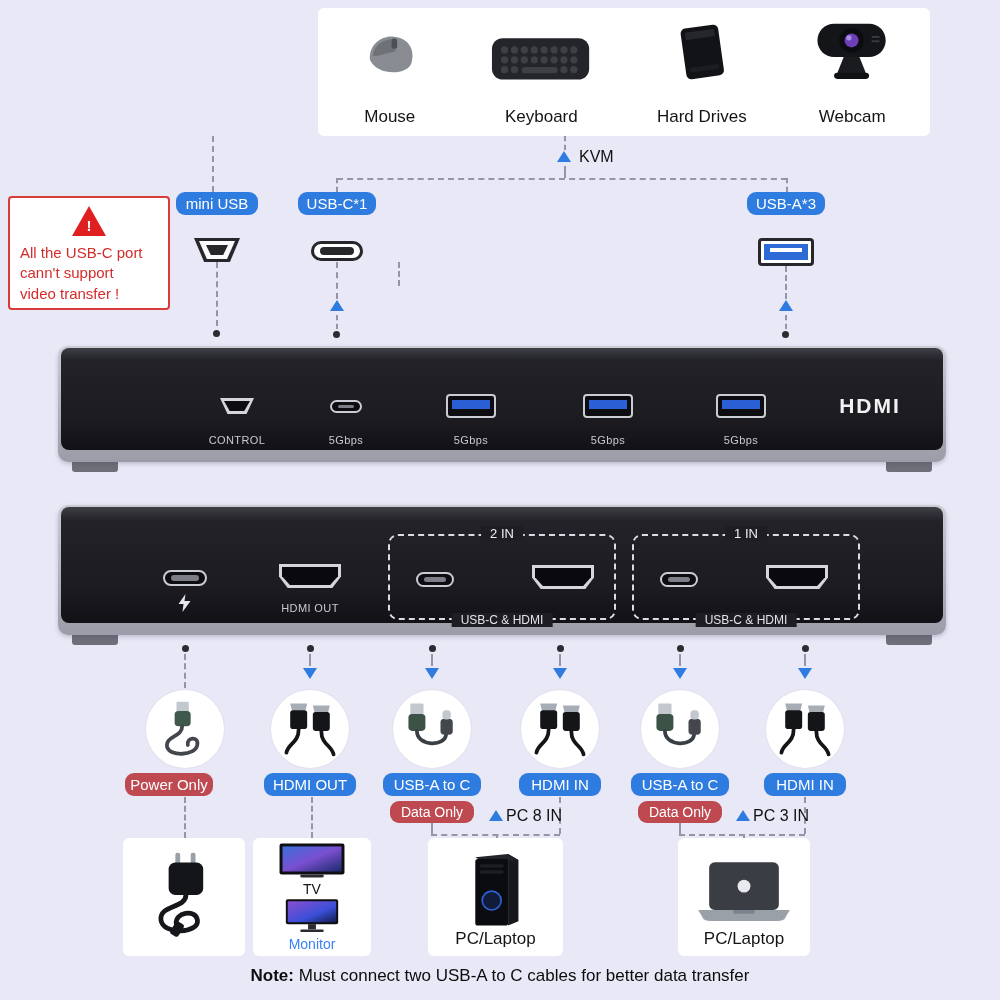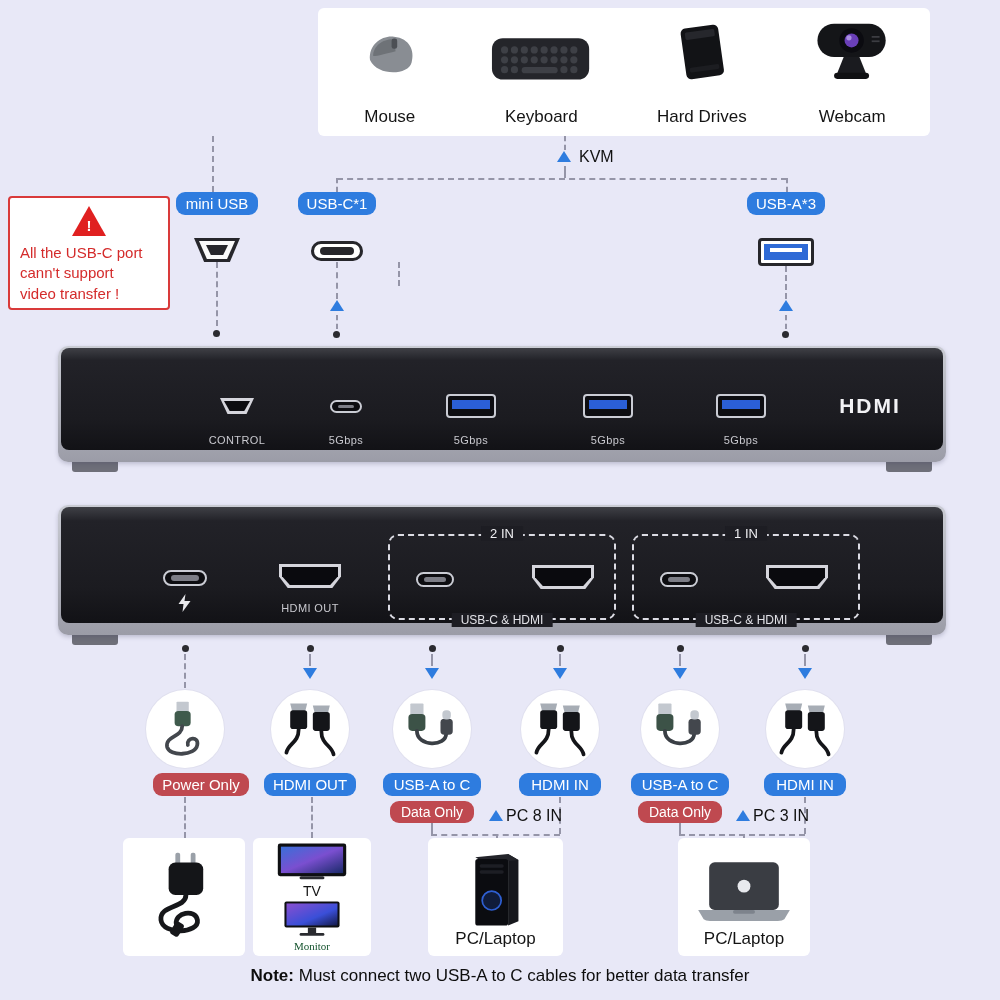--- a/index.html
+++ b/index.html
@@ -306,21 +306,21 @@
     <svg width="66" height="66" viewBox="0 0 70 70">
       <polygon points="14,8 32,8 30,16 16,16" fill="#a7adb5"></polygon>
       <rect x="14" y="15" width="18" height="20" rx="3" fill="#141519"></rect>
       <path d="M23 35 C 23 50, 12 50, 10 60" stroke="#141519" stroke-width="4" fill="none" stroke-linecap="round"></path>
       <polygon points="38,10 56,10 54,18 40,18" fill="#a7adb5"></polygon>
       <rect x="38" y="17" width="18" height="20" rx="3" fill="#141519"></rect>
       <path d="M47 37 C 47 52, 58 52, 60 62" stroke="#141519" stroke-width="4" fill="none" stroke-linecap="round"></path>
     </svg>
   </div>
 
-  <div class="pill red abs" style="left:153px;top:773px;width:96px;">Power Only</div>
+  <div class="pill red abs" style="left:125px;top:773px;width:88px;">Power Only</div>
   <div class="pill blue abs" style="left:264px;top:773px;width:92px;">HDMI OUT</div>
   <div class="pill blue abs" style="left:383px;top:773px;width:98px;">USB-A to C</div>
   <div class="pill blue abs" style="left:519px;top:773px;width:82px;">HDMI IN</div>
   <div class="pill blue abs" style="left:631px;top:773px;width:98px;">USB-A to C</div>
   <div class="pill blue abs" style="left:764px;top:773px;width:82px;">HDMI IN</div>
 
   <div class="pill red abs" style="left:390px;top:801px;width:84px;height:22px;font-size:14px;">Data Only</div>
   <div class="pill red abs" style="left:638px;top:801px;width:84px;height:22px;font-size:14px;">Data Only</div>
 
   <div class="vdash abs" style="left:184px;top:797px;height:41px;"></div>
@@ -370,21 +370,21 @@
           <stop offset="0" stop-color="#8a4fd0"></stop>
             <stop offset="0.6" stop-color="#3a4fd8"></stop>
             <stop offset="1" stop-color="#141a4a"></stop>
         </linearGradient>
       </defs>
       <rect x="6" y="2" width="80" height="38" rx="3" fill="#0e0f12"></rect>
       <rect x="9" y="5" width="74" height="32" fill="url(#mog)"></rect>
       <rect x="40" y="40" width="12" height="8" fill="#2a2b30"></rect>
       <rect x="28" y="48" width="36" height="4" rx="2" fill="#2a2b30"></rect>
     </svg>
-    <div style="font-size:11px;color:#14532d;margin-top:1px;font-family:Liberation Serif, serif;">Monitor</div>
+    <div style="font-size:14px;color:#3b82f6;margin-top:1px;">Monitor</div>
   </div>
 
   <div class="whitebox abs" style="left:428px;top:838px;width:135px;height:118px;display:flex;flex-direction:column;align-items:center;justify-content:flex-end;padding-bottom:7px;">
     <svg width="70" height="82" viewBox="0 0 80 95">
       <polygon points="54,8 66,15 66,86 54,91" fill="#17181d"></polygon>
       <polygon points="16,12 54,8 66,15 28,19" fill="#23242a"></polygon>
       <rect x="16" y="14" width="38" height="77" rx="3" fill="#0b0c10"></rect>
       <rect x="21" y="20" width="28" height="4" rx="2" fill="#1d1e24"></rect>
       <rect x="21" y="27" width="28" height="4" rx="2" fill="#1d1e24"></rect>
       <circle cx="35" cy="62" r="11" fill="#101c3a"></circle>

